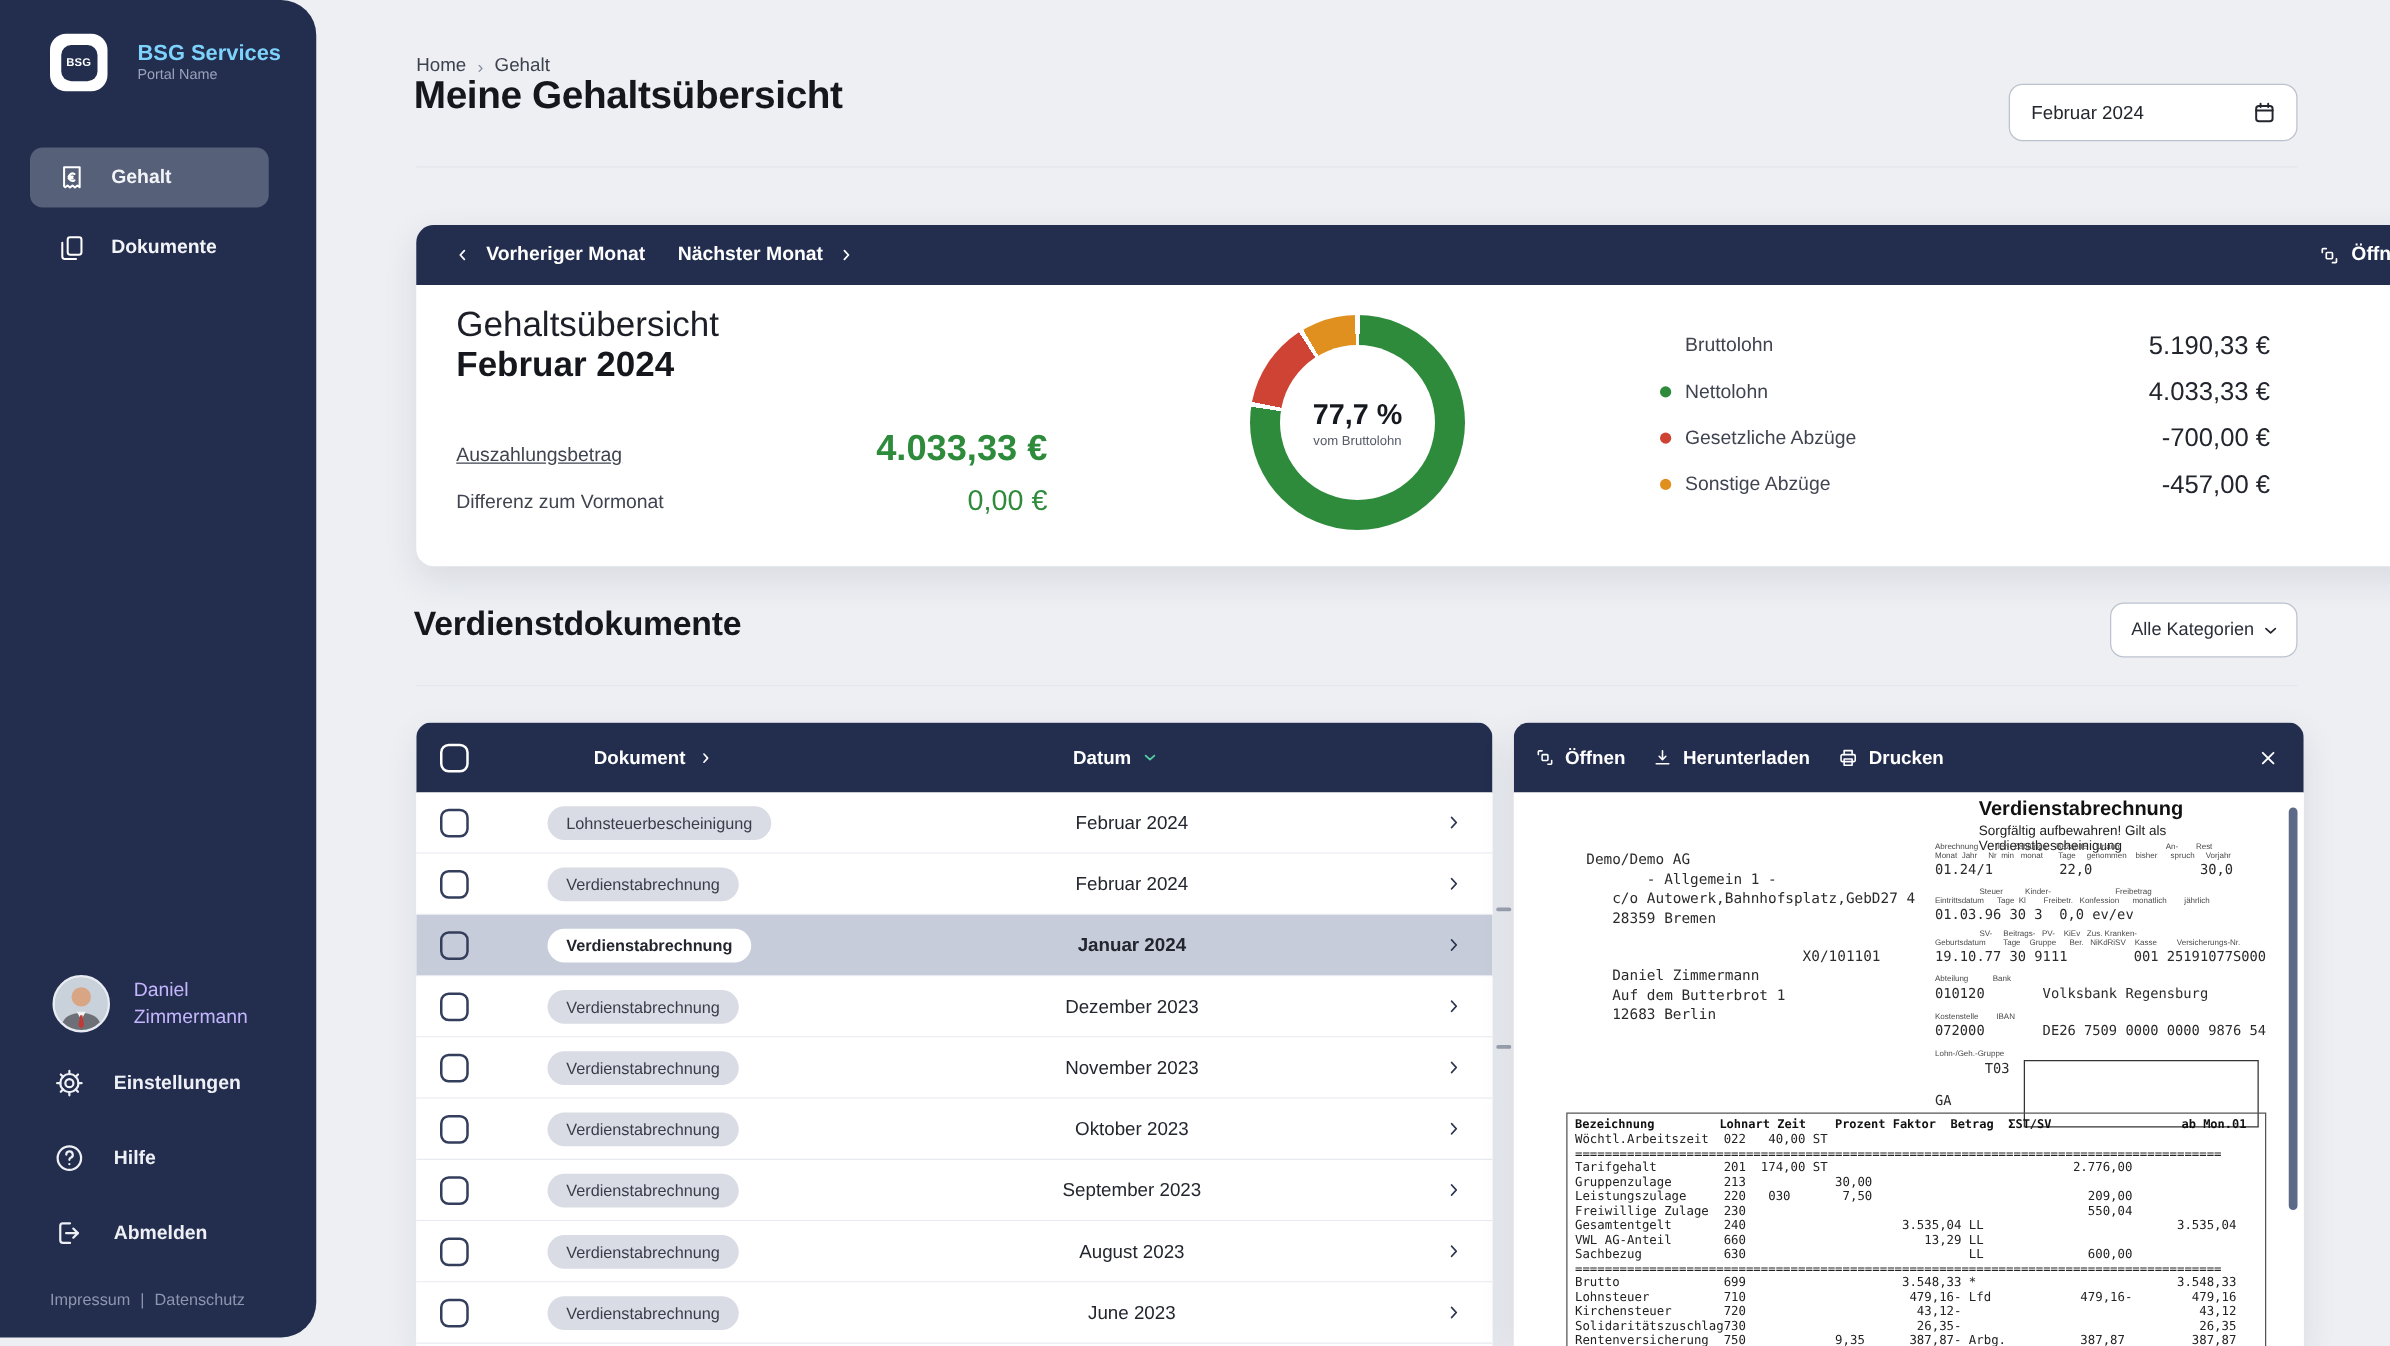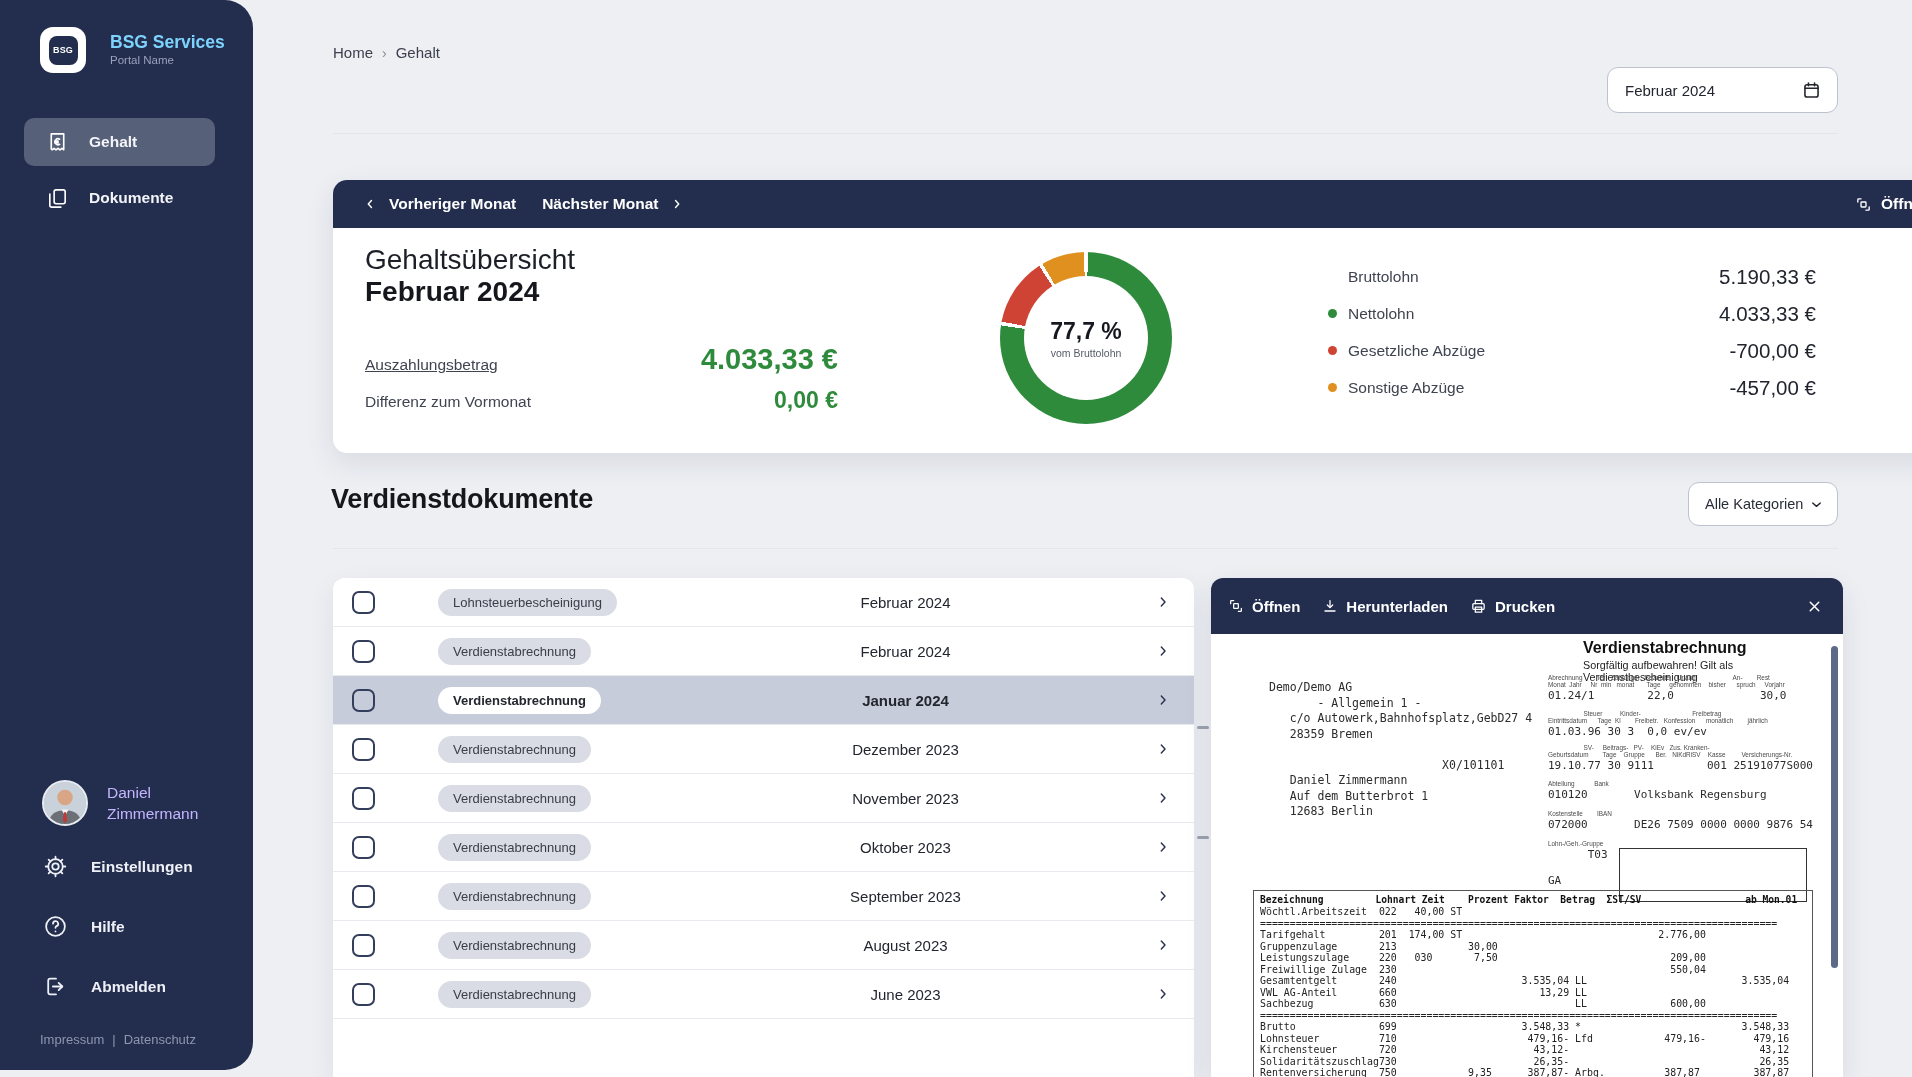--- a/index.html
+++ b/index.html
@@ -46,21 +46,21 @@
   .card-head { position:absolute; left:0; top:0; width:100%; height:48px; background:#232e4f;
                border-radius:14px 14px 0 0; display:flex; align-items:center; color:#fff; padding:0 24px 0 30px;}
   .mo-btn { display:flex; align-items:center; gap:12px; font-size:15.5px; font-weight:700; cursor:pointer; }
   .mo-btn + .mo-btn { margin-left:26px; }
   .open-btn { margin-left:auto; display:flex; align-items:center; gap:9px; font-size:15.5px; font-weight:700; cursor:pointer; }
   .gu-line1 { position:absolute; left:32px; top:64px; font-size:28px; color:#1c1f27; }
   .gu-line2 { position:absolute; left:32px; top:96px; font-size:28px; font-weight:700; color:#15171c; }
   .pay-label { position:absolute; left:32px; font-size:15.5px; color:#3f4450; }
   .pay-value { position:absolute; text-align:right; width:300px; left:205px; color:#2e8b3c; }
   .v1 { top:163px; font-size:29px; font-weight:700; }
-  .v2 { top:207px; font-size:23px;font-weight:bold; }
+  .v2 { top:207px; font-size:23px; }
   .donut { position:absolute; left:667px; top:72px; width:172px; height:172px; border-radius:50%; }
   .donut-hole { position:absolute; left:24px; top:24px; right:24px; bottom:24px; background:#fff; border-radius:50%;
                 display:flex; flex-direction:column; align-items:center; justify-content:center; }
   .donut-val { font-size:23px; font-weight:700; color:#15181f; }
   .donut-sub { font-size:10.5px; color:#565c68; margin-top:2px; }
   .legend { position:absolute; left:995px; top:78px; width:488px; }
   .legend-row { height:37px; display:flex; align-items:center; }
   .legend-dot { width:9px; height:9px; border-radius:50%; margin-right:11px; flex:0 0 auto; }
   .legend-label { font-size:15.5px; color:#3f4450; }
   .legend-value { margin-left:auto; font-size:20.5px; color:#22252d; }
@@ -184,20 +184,21 @@
     <div class="side-footer" data-interactable="false">
       <span data-interactable="true">Impressum</span><span class="sep" data-interactable="false">|</span><span data-interactable="true">Datenschutz</span>
     </div>
   </aside>
 
   <div class="breadcrumb" data-interactable="false">
     <span data-interactable="true">Home</span>
     <span class="sep" data-interactable="false">›</span>
     <span data-interactable="true">Gehalt</span>
   </div>
+  <h1 class="page-title" data-interactable="false">Meine Gehaltsübersicht</h1>
 
   <div class="month-picker" data-interactable="true">
     <span data-interactable="false">Februar 2024</span>
     <svg data-interactable="false" width="21" height="21" viewBox="0 0 24 24" fill="none" stroke="#23262e" stroke-width="1.8" stroke-linecap="round">
       <rect x="4.5" y="5.5" width="15" height="14" rx="2.5"></rect>
         <path d="M8.5 3.5v3M15.5 3.5v3M4.5 9.5h15"></path>
     </svg>
   </div>
   <div class="hdivider" style="top:133px;" data-interactable="false"></div>
 
@@ -268,20 +269,35 @@
 
   <div class="filter-box f-kat" data-interactable="true">
     <span data-interactable="false">Alle Kategorien</span>
     <svg data-interactable="false" width="15" height="15" viewBox="0 0 24 24" fill="none" stroke="#23262e" stroke-width="2.2" stroke-linecap="round" stroke-linejoin="round">
         <path d="m6 9.5 6 5.5 6-5.5"></path>
       </svg>
   </div>
   <div class="hdivider" style="top:548px;" data-interactable="false"></div>
 
   <div class="dtable" data-interactable="false">
+    <div class="thead" data-interactable="false">
+      <span class="cb" data-interactable="true"></span>
+      <span class="th-dok" data-interactable="true">
+        <span>Dokument</span>
+        <svg data-interactable="false" width="13" height="13" viewBox="0 0 24 24" fill="none" stroke="#fff" stroke-width="2.4" stroke-linecap="round" stroke-linejoin="round">
+            <path d="m9.5 6 5.5 6-5.5 6"></path>
+          </svg>
+      </span>
+      <span class="th-dat" data-interactable="true">
+        <span>Datum</span>
+        <svg data-interactable="false" width="14" height="14" viewBox="0 0 24 24" fill="none" stroke="#56d2a0" stroke-width="2.4" stroke-linecap="round" stroke-linejoin="round">
+            <path d="m6 9.5 6 5.5 6-5.5"></path>
+          </svg>
+      </span>
+    </div>
 
     <div class="trow" data-interactable="true">
       <span class="cb" data-interactable="true"></span>
       <span class="badge" data-interactable="false">Lohnsteuerbescheinigung</span>
       <span class="tdate" data-interactable="false">Februar 2024</span>
       <svg class="row-chev" data-interactable="false" width="16" height="16" viewBox="0 0 24 24" fill="none" stroke="#2b3550" stroke-width="2.2" stroke-linecap="round" stroke-linejoin="round">
           <path d="m9.5 6 5.5 6-5.5 6"></path>
         </svg>
     </div>
     <div class="trow" data-interactable="true">

